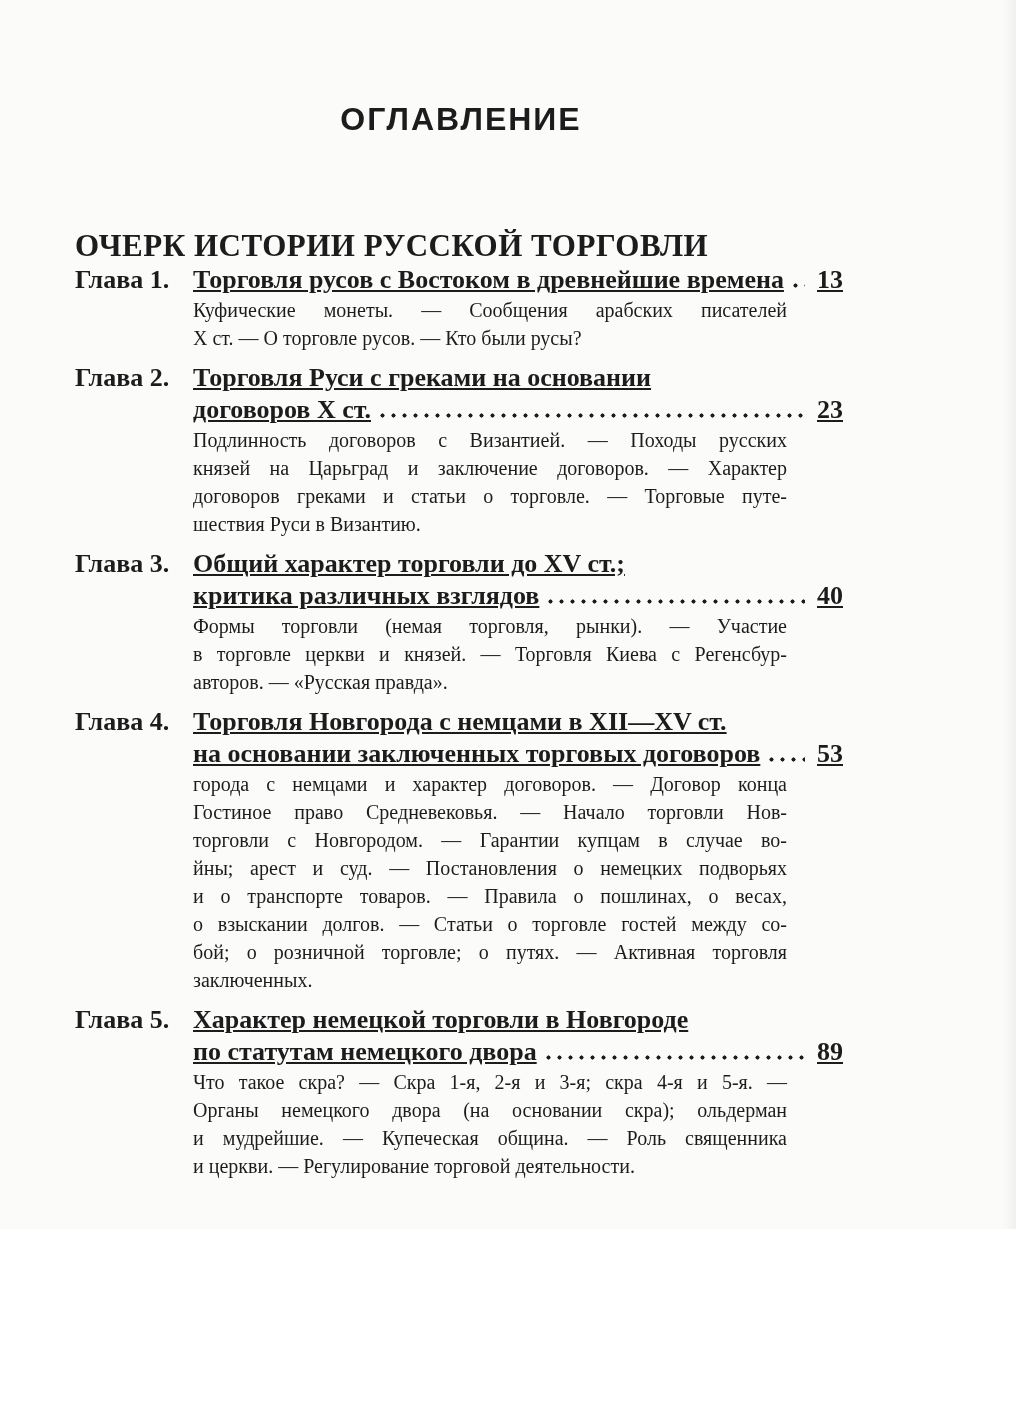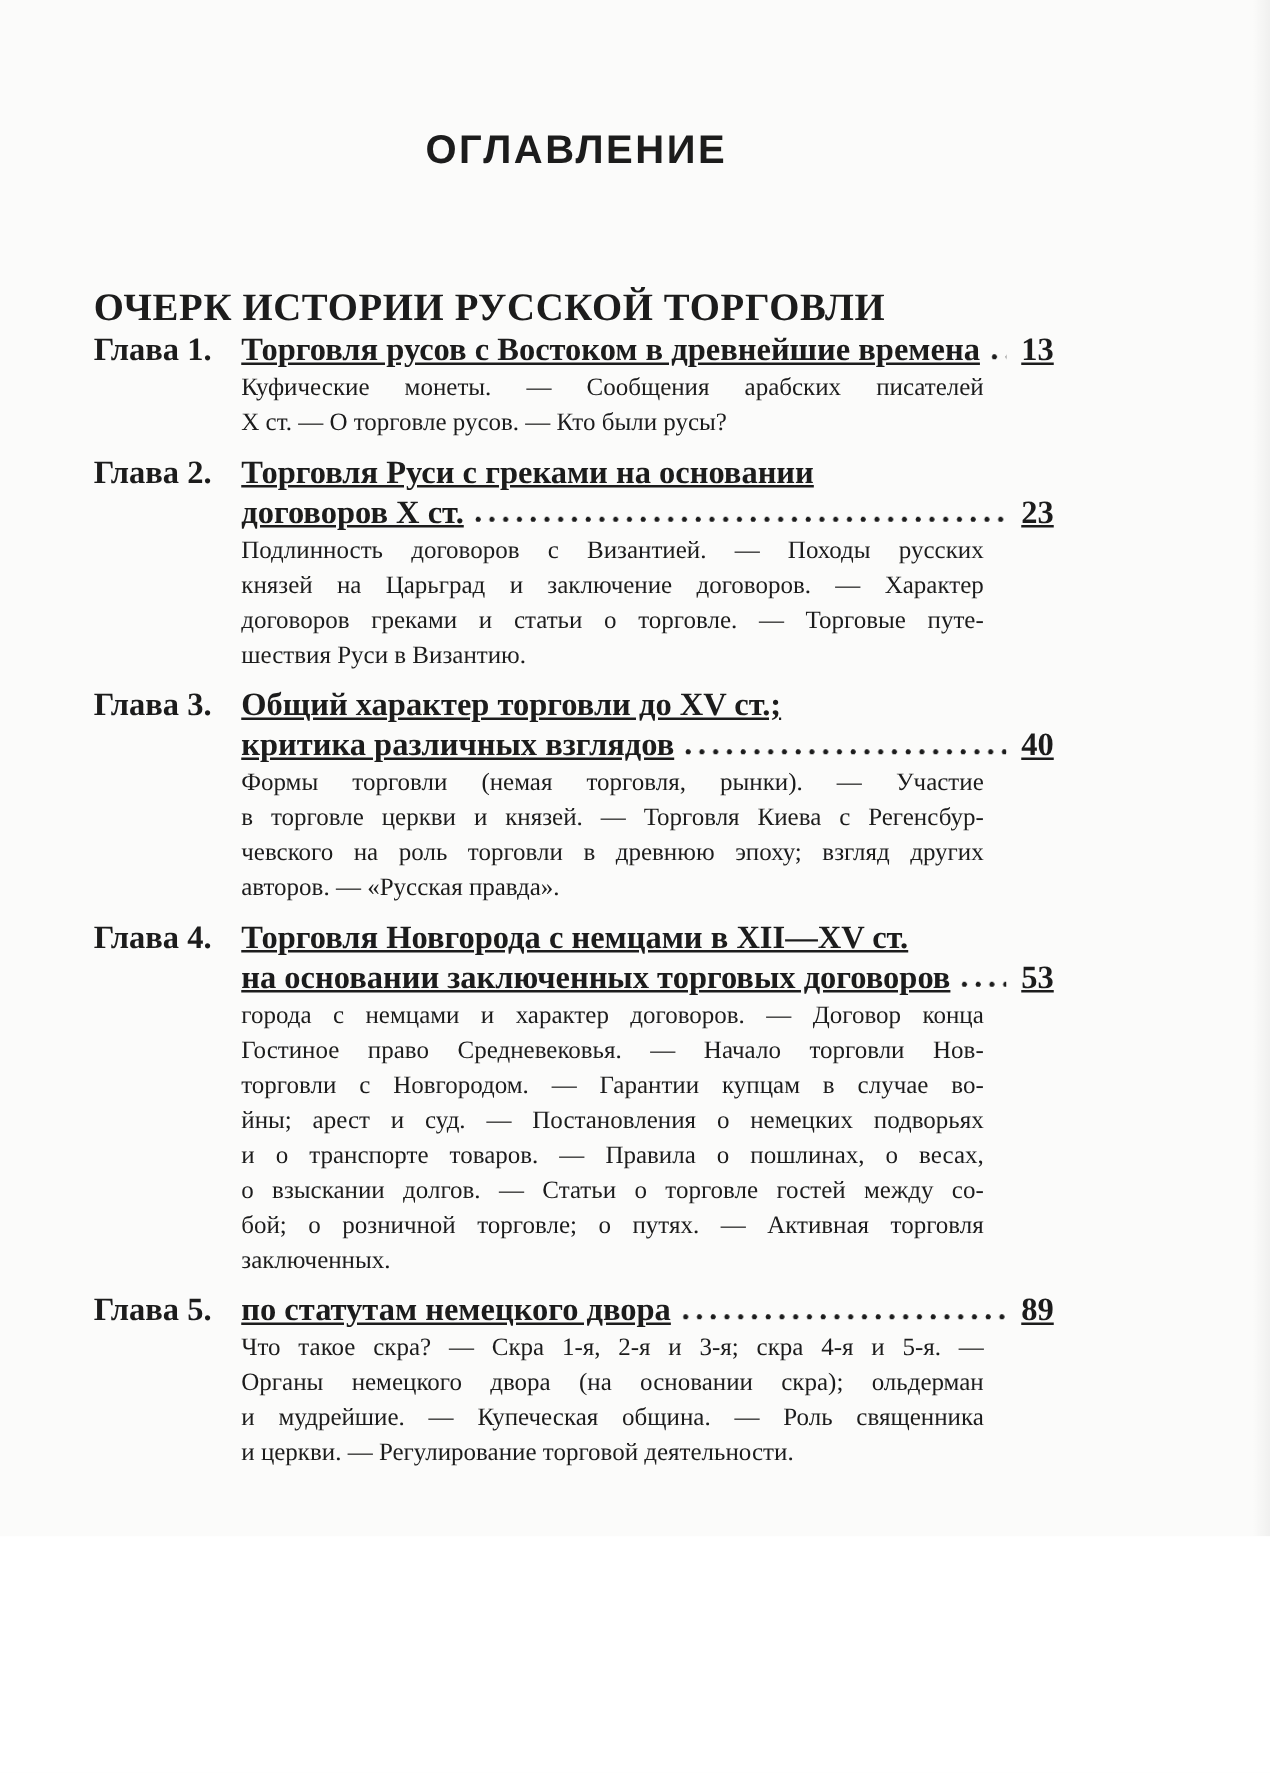--- a/index.html
+++ b/index.html
@@ -152,21 +152,20 @@
               <span class="title-text">Общий характер торговли до XV ст.;</span>
             </div>
             <div class="title-line">
               <span class="title-text">критика различных взглядов</span>
               <span class="dots"></span>
               <span class="page-num">40</span>
             </div>
             <div class="desc">
               <div class="desc-line">Формы торговли (немая торговля, рынки). — Участие</div>
               <div class="desc-line">в торговле церкви и князей. — Торговля Киева с Регенсбур-</div>
-              <div class="desc-line">чевского на роль торговли в древнюю эпоху; взгляд других</div>
               <div class="desc-line last">авторов. — «Русская правда».</div>
             </div>
           </div>
         </div>
         <div class="entry">
           <div class="entry-label">Глава 4.</div>
           <div class="entry-body">
             <div class="title-line">
               <span class="title-text">Торговля Новгорода с немцами в XII—XV ст.</span>
             </div>
@@ -184,20 +183,23 @@
               <div class="desc-line">о взыскании долгов. — Статьи о торговле гостей между со-</div>
               <div class="desc-line">бой; о розничной торговле; о путях. — Активная торговля</div>
               <div class="desc-line last">заключенных.</div>
             </div>
           </div>
         </div>
         <div class="entry">
           <div class="entry-label">Глава 5.</div>
           <div class="entry-body">
             <div class="title-line">
+              <span class="title-text">Характер немецкой торговли в Новгороде</span>
+            </div>
+            <div class="title-line">
               <span class="title-text">по статутам немецкого двора</span>
               <span class="dots"></span>
               <span class="page-num">89</span>
             </div>
             <div class="desc">
               <div class="desc-line">Что такое скра? — Скра 1-я, 2-я и 3-я; скра 4-я и 5-я. —</div>
               <div class="desc-line">Органы немецкого двора (на основании скра); ольдерман</div>
               <div class="desc-line">и мудрейшие. — Купеческая община. — Роль священника</div>
               <div class="desc-line last">и церкви. — Регулирование торговой деятельности.</div>
             </div>

